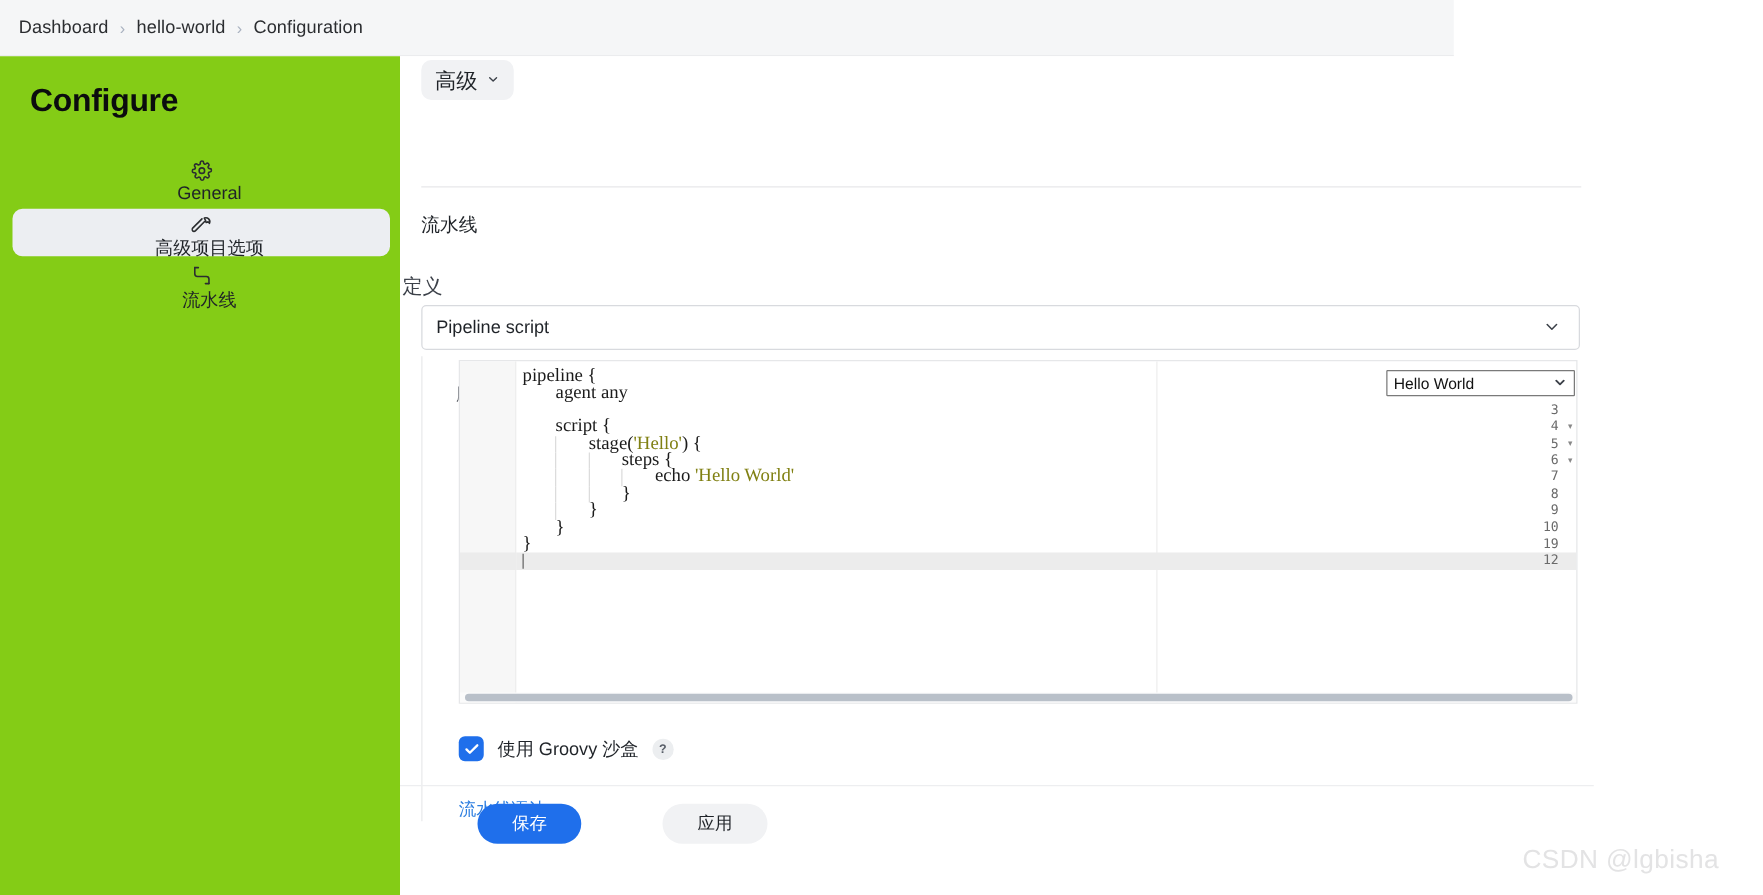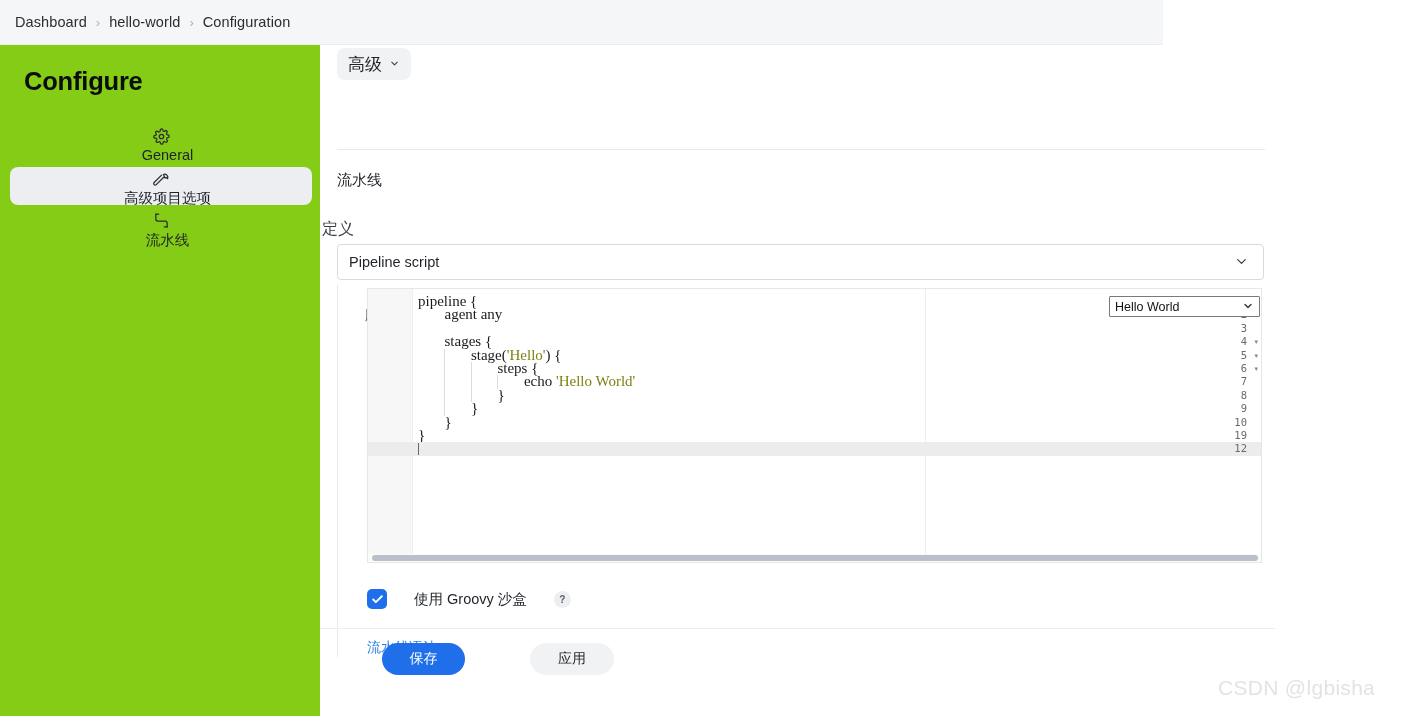--- a/index.html
+++ b/index.html
@@ -173,21 +173,21 @@
   }
   #hscroll-thumb {
     position: absolute; left: 4px; bottom: 1px;
     width: 886px; height: 6px; border-radius: 3px;
     background: #b9c0c9; cursor: pointer;
   }
 
   
   #sandbox-row {
     position: absolute; left: 47px; top: 544px;
-    display: flex; align-items: center; gap: 27px;
+    display: flex; align-items: center; gap: 11px;
   }
   #sandbox-box {
     width: 20px; height: 20px; border-radius: 5px;
     background: #1f6feb; display: flex;
     align-items: center; justify-content: center;
     cursor: pointer; flex: none;
   }
   #sandbox-label { font-size: 14.5px; color: #1f2328; }
 
   #syntax-link {
@@ -329,21 +329,21 @@
         <div class="ln-row" style="position: absolute; left: 0px; right: 0px; top: 32.8px;">
           <div class="gnum-bg"></div>
           <div class="code-bg"></div>
           <span class="gnum">3</span>
         </div>
         <div class="ln-row" style="position: absolute; left: 0px; right: 0px; top: 46.2px;">
           <div class="gnum-bg"></div>
           <div class="code-bg"></div>
           <span class="gnum">4</span>
           <span class="fold">▾</span>
-          <span class="code-txt" style="left: 76.48px;">stages {</span>
+          <span class="code-txt" style="left: 76.48px;">script {</span>
         </div>
         <div class="ln-row" style="position: absolute; left: 0px; right: 0px; top: 59.6px;">
           <div class="gnum-bg"></div>
           <div class="code-bg"></div>
           <span class="gnum">5</span>
           <span class="fold">▾</span>
           <span class="guide" style="left: 76.48px;"></span>
           <span class="code-txt" style="left: 102.96px;">stage(<span class="str">'Hello'</span>) {</span>
         </div>
         <div class="ln-row" style="position: absolute; left: 0px; right: 0px; top: 73px;">

